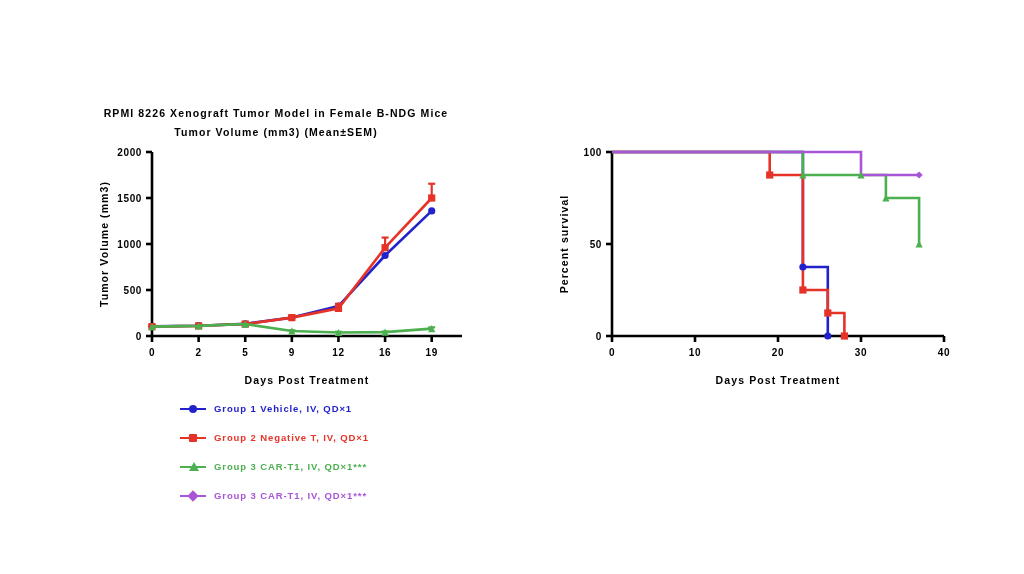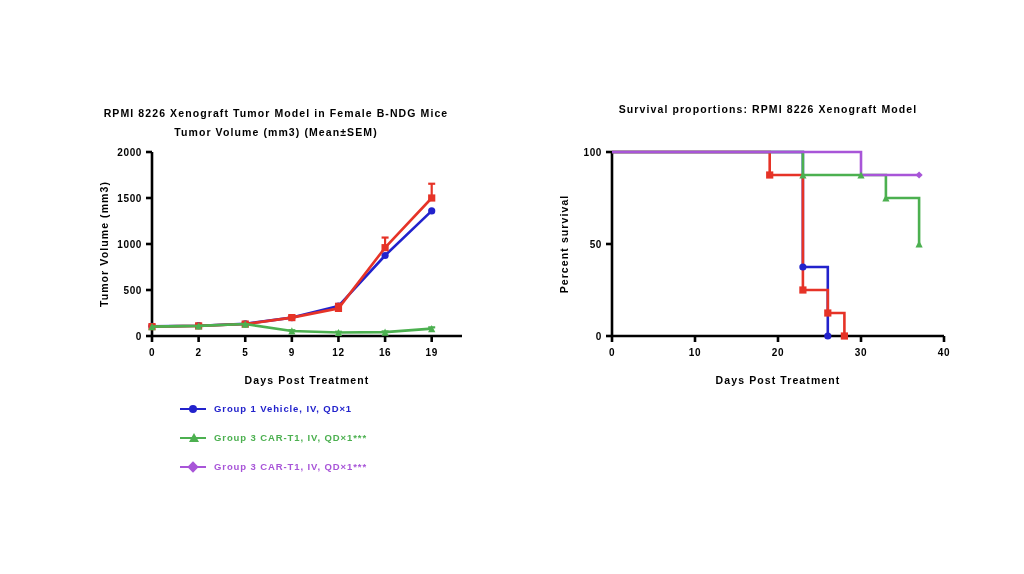--- a/index.html
+++ b/index.html
@@ -164,38 +164,44 @@
     <div class="legend" id="legend-left">
         <div class="legend-row">
           <span class="legend-key">
             <span class="lk-line" style="background: rgb(34, 34, 204);"></span>
             <span class="lk-mark ci" style="background: rgb(34, 34, 204);"></span>
           </span>
           <span class="legend-label" style="color: rgb(34, 34, 204);">Group 1 Vehicle, IV, QD×1</span>
         </div>
         <div class="legend-row">
           <span class="legend-key">
+            <span class="lk-line" style="background: rgb(230, 51, 39);"></span>
+            <span class="lk-mark sq" style="background: rgb(230, 51, 39);"></span>
+          </span>
+          <span class="legend-label" style="color: rgb(230, 51, 39);">Group 2 Negative T, IV, QD×1</span>
+        </div>
+        <div class="legend-row">
+          <span class="legend-key">
             <span class="lk-line" style="background: rgb(76, 176, 80);"></span>
             <span class="lk-mark tri" style="border-bottom: 9px solid rgb(76, 176, 80);"></span>
           </span>
           <span class="legend-label" style="color: rgb(76, 176, 80);">Group 3 CAR-T1, IV, QD×1***</span>
         </div>
         <div class="legend-row">
           <span class="legend-key">
             <span class="lk-line" style="background: rgb(168, 85, 216);"></span>
             <span class="lk-mark dia" style="background: rgb(168, 85, 216);"></span>
           </span>
           <span class="legend-label" style="color: rgb(168, 85, 216);">Group 3 CAR-T1, IV, QD×1***</span>
         </div>
       </div>
   </div>
 
   <div class="panel" id="panel-right">
 
-    <div class="chart-title" id="title-right">Survival proportions: RPMI 8226 Xenograft Model</div>
 
     <div class="plot-wrap" id="plot-right">
       <svg id="svg-right" width="420" height="245" viewBox="0 0 420 245">
         <g id="R-yaxis">
             <line x1="60" y1="12" x2="60" y2="196" stroke="#000" stroke-width="2.6"></line>
             <line x1="54" y1="196" x2="60" y2="196" stroke="#000" stroke-width="2.6"></line>
             <text x="50" y="199.6" text-anchor="end" class="tick-label">0</text>
             <line x1="54" y1="104" x2="60" y2="104" stroke="#000" stroke-width="2.6"></line>
             <text x="50" y="107.6" text-anchor="end" class="tick-label">50</text>
             <line x1="54" y1="12" x2="60" y2="12" stroke="#000" stroke-width="2.6"></line>

